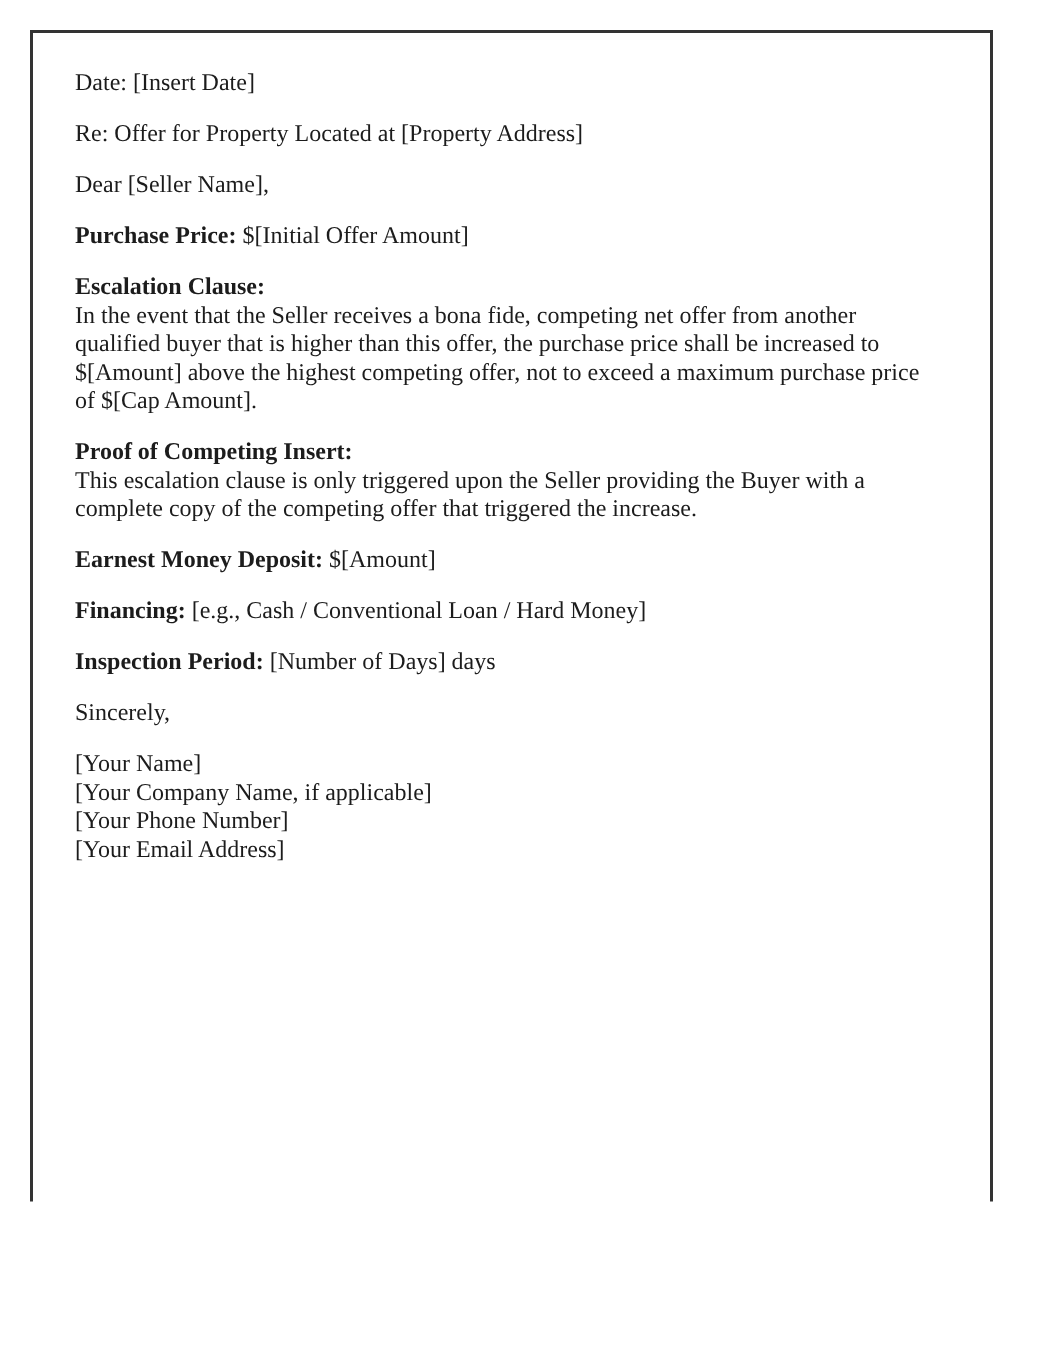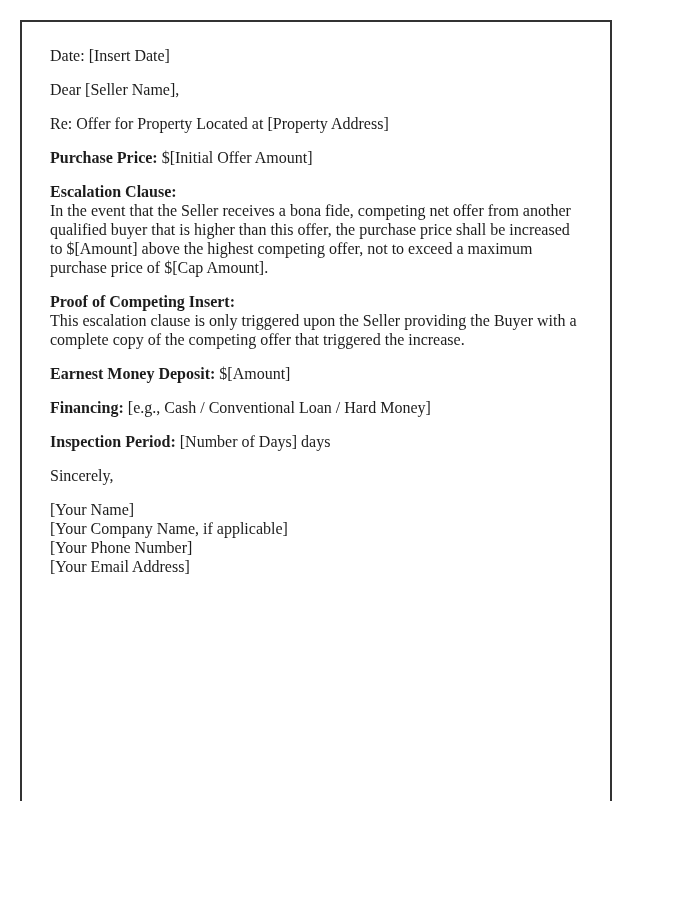--- a/index.html
+++ b/index.html
@@ -11,21 +11,21 @@
     width: 700px;
     height: 900px;
     position: relative;
     overflow: hidden;
     font-family: "Liberation Serif", "DejaVu Serif", serif;
   }
   .page {
     position: absolute;
     left: 20px;
     top: 20px;
-    width: 592px;
+    width: 642px;
     height: 781px;
     box-sizing: border-box;
     border-top: 2px solid #333333;
     border-left: 2px solid #333333;
     border-right: 2px solid #333333;
     border-bottom: none;
     background: #ffffff;
     padding: 9px 32px 0 28px;
     overflow: hidden;
   }
@@ -40,22 +40,22 @@
     font-weight: bold;
     margin-top: 12px;
   }
 </style>
 </head>
 <body>
 
 <div class="page">
   <div class="letter-body">
       <p><span>Date: [Insert Date]</span></p>
+      <p><span>Re: Offer for Property Located at [Property Address]</span></p>
       <p><span>Dear [Seller Name],</span></p>
-      <p><span>Re: Offer for Property Located at [Property Address]</span></p>
       <p><strong>Purchase Price:</strong><span> $[Initial Offer Amount]</span></p>
       <p><strong>Escalation Clause:</strong><span>
 In the event that the Seller receives a bona fide, competing net offer from another qualified buyer that is higher than this offer, the purchase price shall be increased to $[Amount] above the highest competing offer, not to exceed a maximum purchase price of $[Cap Amount].</span></p>
       <p><strong>Proof of Competing Insert:</strong><span>
 This escalation clause is only triggered upon the Seller providing the Buyer with a complete copy of the competing offer that triggered the increase.</span></p>
       <p><strong>Earnest Money Deposit:</strong><span> $[Amount]</span></p>
       <p><strong>Financing:</strong><span> [e.g., Cash / Conventional Loan / Hard Money]</span></p>
       <p><strong>Inspection Period:</strong><span> [Number of Days] days</span></p>
       <p><span>Sincerely,</span></p>
       <p><span>[Your Name]

